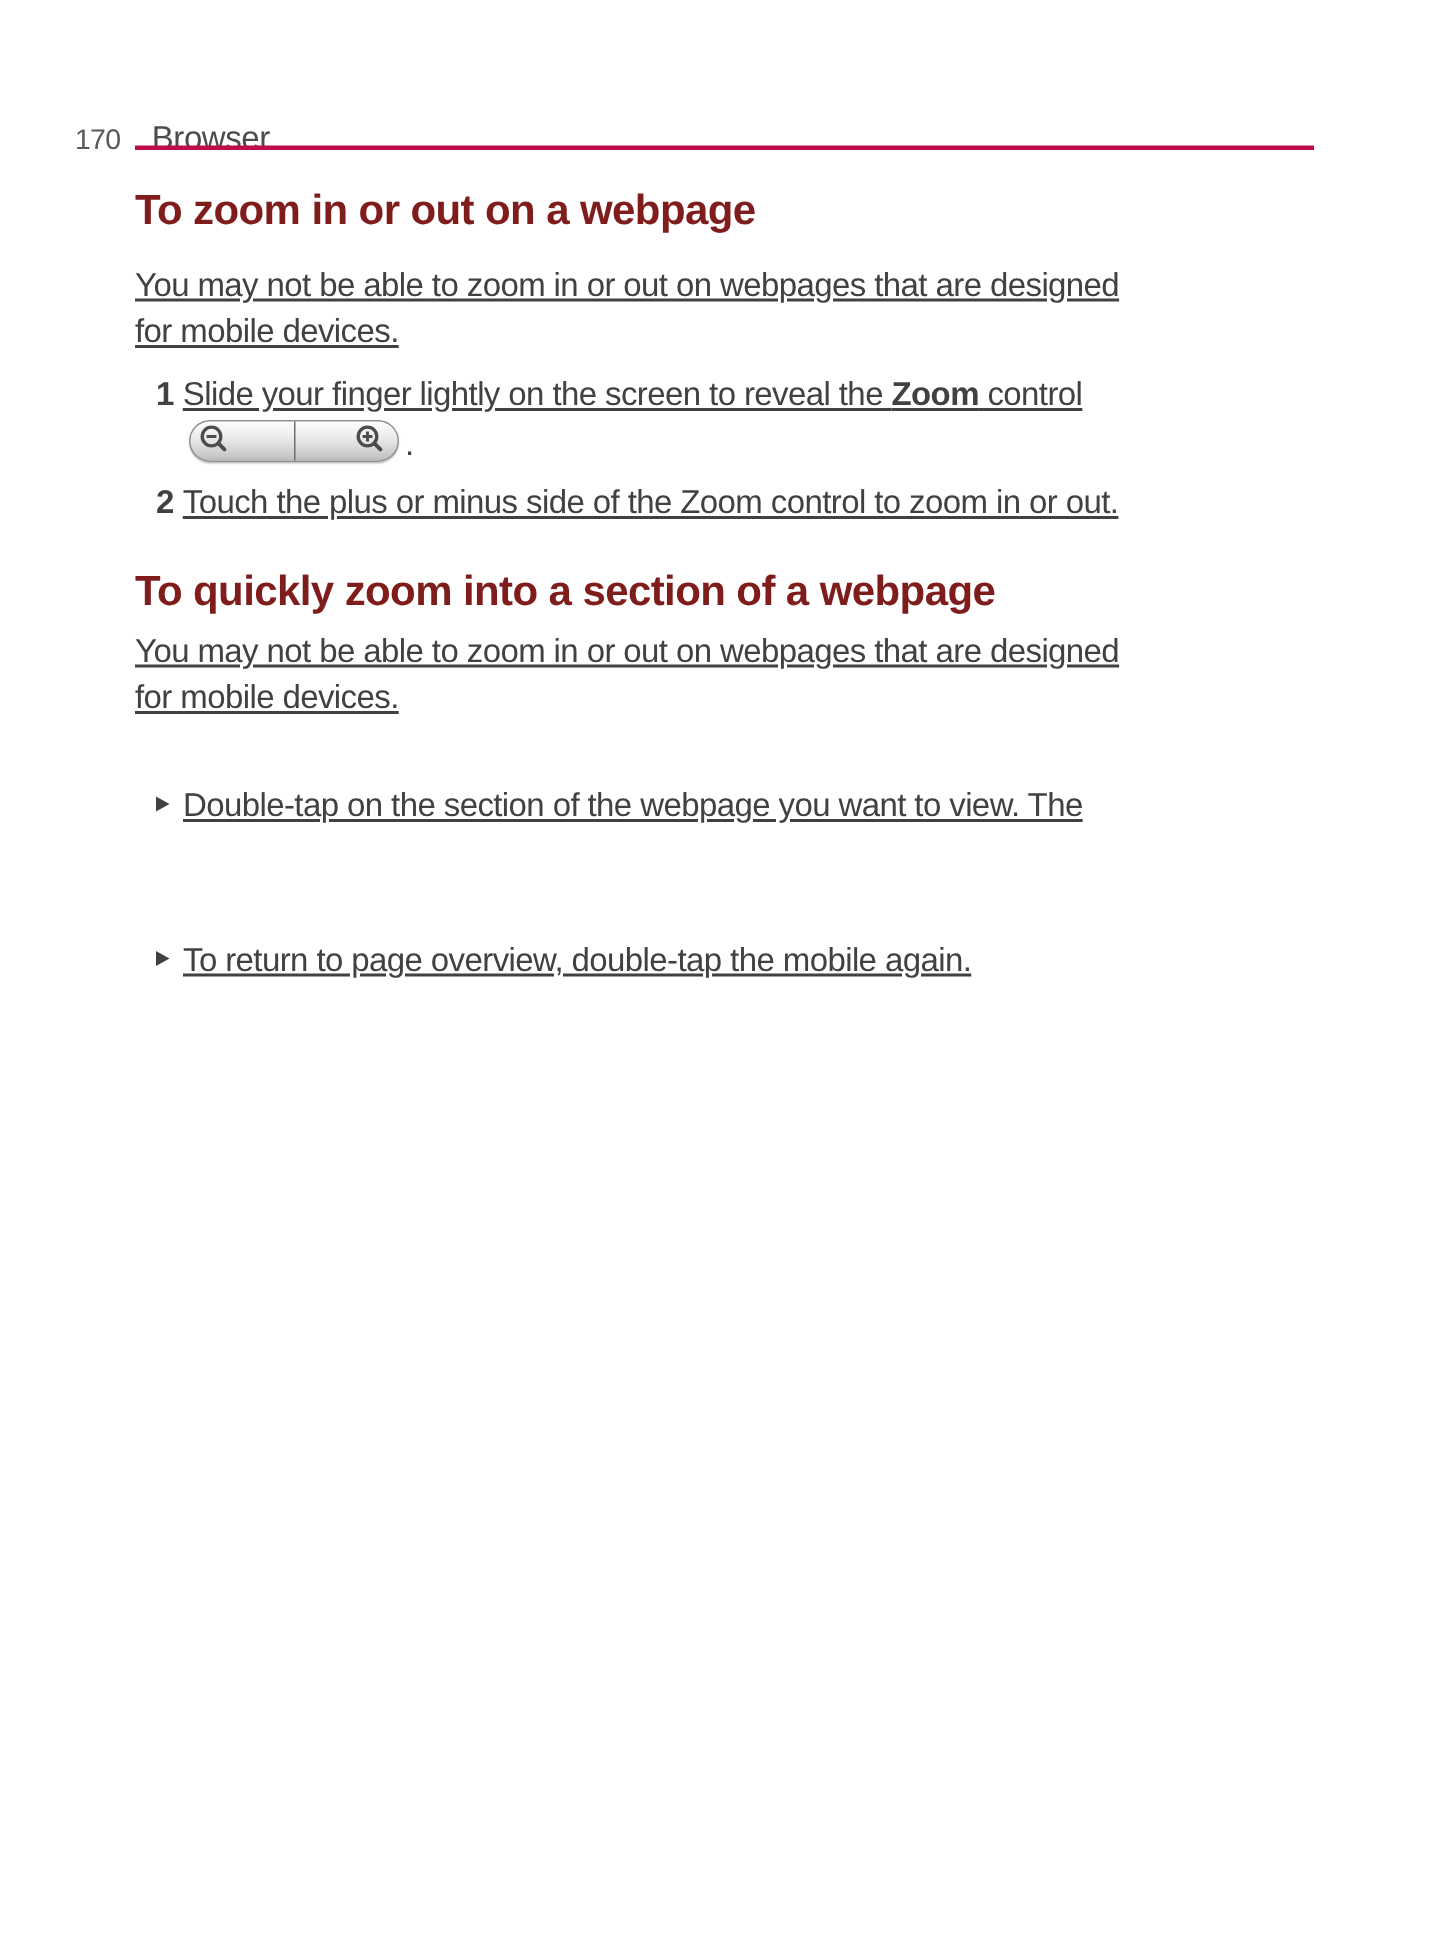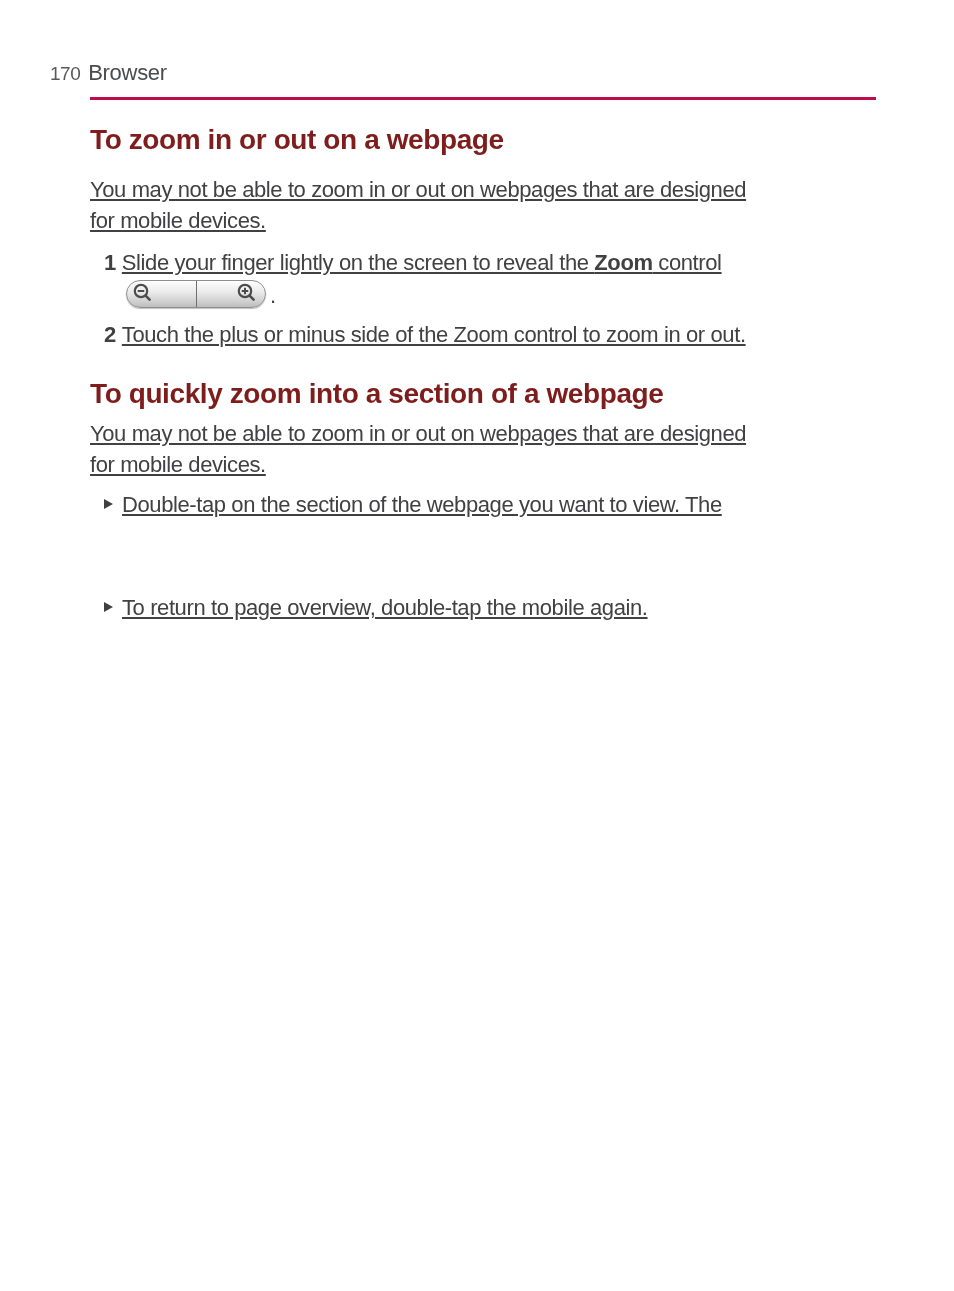--- a/index.html
+++ b/index.html
@@ -8,22 +8,22 @@
     background: #ffffff;
     font-family: "Liberation Sans", "DejaVu Sans", sans-serif;
     color: #414143;
     overflow: hidden;
     position: relative;
   }
   .page { position: relative; width: 954px; height: 1291px; }
 
   
   .header-row {
-    position: absolute; left: 50px; top: 60px;
-    display: flex; align-items: baseline; gap: 8px;
+    position: absolute; left: 50px; top: 79px;
+    display: flex; align-items: baseline; gap: 21px;
   }
   .page-number { font-size: 19px; color: #58595B; letter-spacing: -0.5px; }
   .chapter-title { font-size: 22px; color: #4B4C4E; letter-spacing: -0.3px; }
   .header-rule {
     position: absolute; left: 90px; top: 97px;
     width: 786px; height: 3px; background: #BE0D48;
   }
 
   
   .section-heading {
@@ -70,21 +70,21 @@
   }
   .zoom-half { position: absolute; top: 0; height: 100%; width: 50%; display: flex; align-items: center; }
   .zoom-half.left  { left: 0; justify-content: flex-start; padding-left: 4px; }
   .zoom-half.right { right: 0; justify-content: flex-end; padding-right: 6px; }
   .widget-period { font-size: 22px; line-height: 24px; letter-spacing: -0.4px; }
 
   
   .bullet-item { position: absolute; left: 104px; }
   .b1 { top: 489px; }
   .b2 { top: 592px; }
-  .bullet-row { display: flex; }
+  .bullet-row { display: flex; margin-top: 32px; }
   .bullet-marker {
     width: 0; height: 0; margin-top: 10px; margin-right: 9px;
     border-left: 9px solid #414143;
     border-top: 5.5px solid transparent;
     border-bottom: 5.5px solid transparent;
     flex: 0 0 auto;
   }
 </style>
 </head>
 <body>

